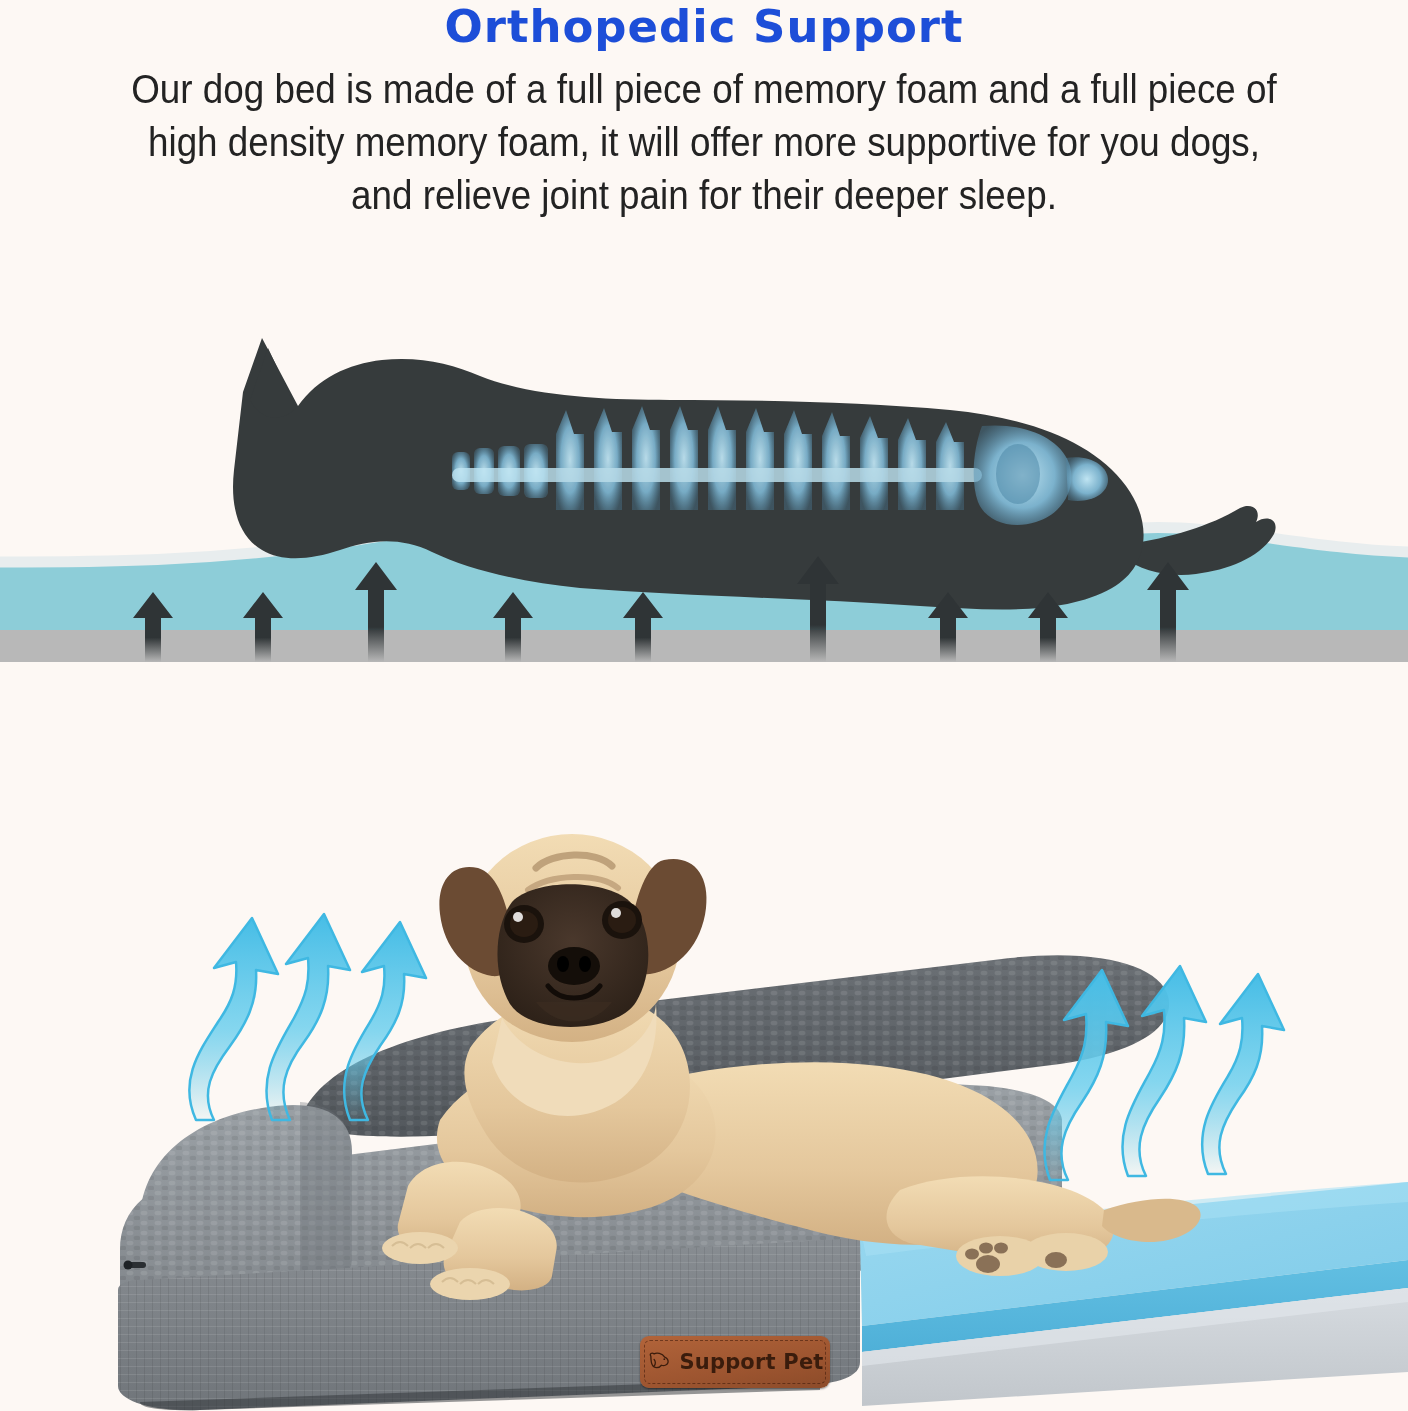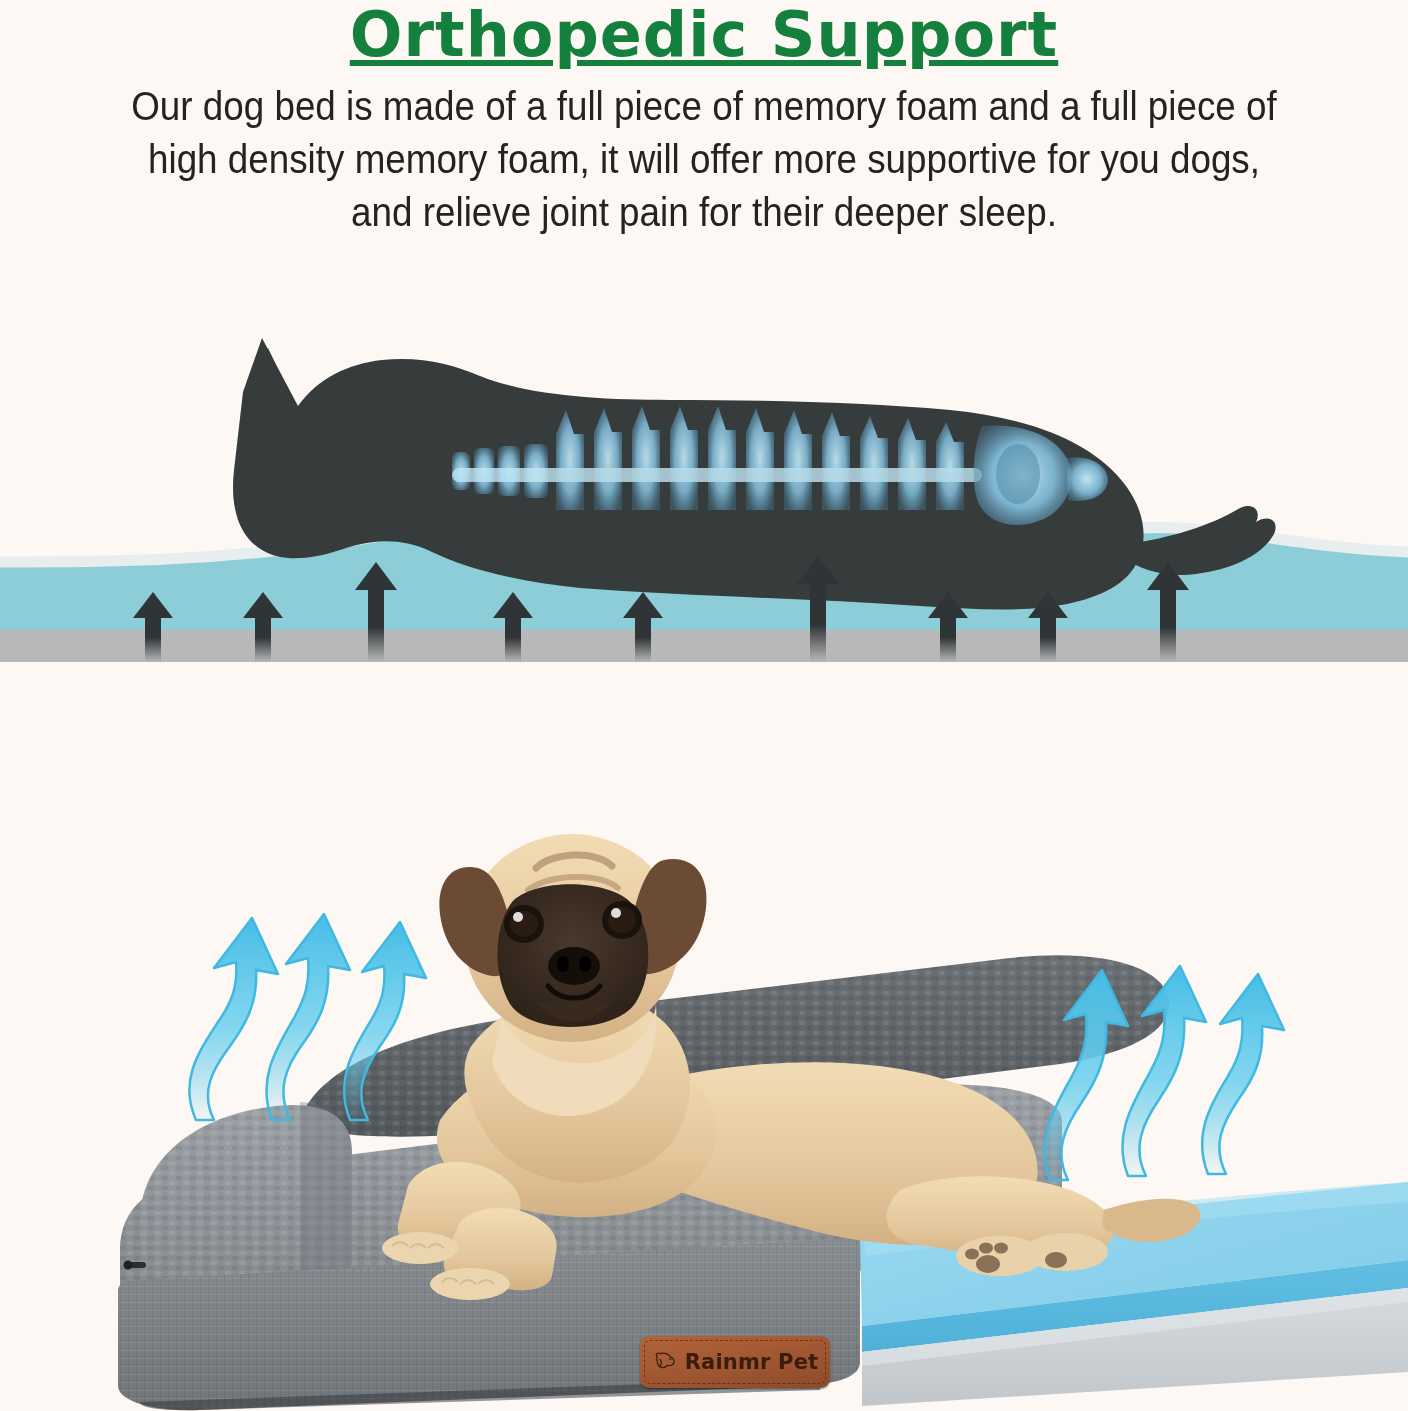--- a/index.html
+++ b/index.html
@@ -10,27 +10,26 @@
     overflow:hidden;
     position:relative;
   }
   .page{position:relative;width:1408px;height:1411px;overflow:hidden;background:#FDF8F4;}
 
   
   .header{position:absolute;left:0;top:0;width:1408px;text-align:center;}
   .title{
     font-family:"DejaVu Sans", sans-serif;
     font-weight:bold;
-    font-size:62px;
+    font-size:45px;
     letter-spacing:1px;
-    color:#15803d;
+    color:#1d4ed8;
     line-height:1.0;
     margin:0;
     padding-top:4px;
-    text-decoration:underline;
   }
   .subtitle{
     font-family:"Liberation Sans", sans-serif;
     font-weight:400;
     font-size:40px;
     line-height:1.32;
     color:#232323;
     margin:0;
     padding:14px 34px 0 34px;
     transform:scaleX(0.92);
@@ -430,16 +429,16 @@
 
   <div class="brand-patch">
     <svg class="brand-dog" viewBox="0 0 32 32">
       <g fill="none" stroke="#3A1C0C" stroke-width="1.6" stroke-linecap="round" stroke-linejoin="round">
         <path d="M6,9 C4,6 7,4 10,6 C13,4 20,5 23,10 C26,11 28,14 27,17
                  C26,20 22,21 19,20 C16,24 10,24 8,20 C6,17 6,12 6,9 Z"></path>
         <circle cx="22.5" cy="12.5" r="1.1" fill="#3A1C0C" stroke="none"></circle>
         <path d="M10,13 C12,15 12,19 10,21"></path>
       </g>
     </svg>
-    <span class="brand-text">Rainmr Pet</span>
+    <span class="brand-text">Support Pet</span>
   </div>
 
 </div>
 
 </body></html>

